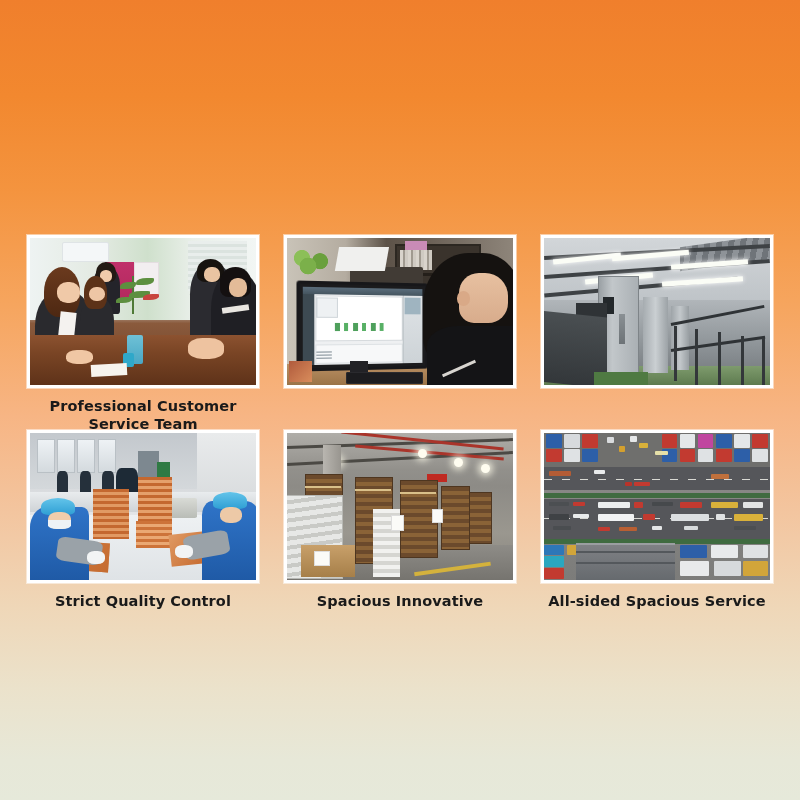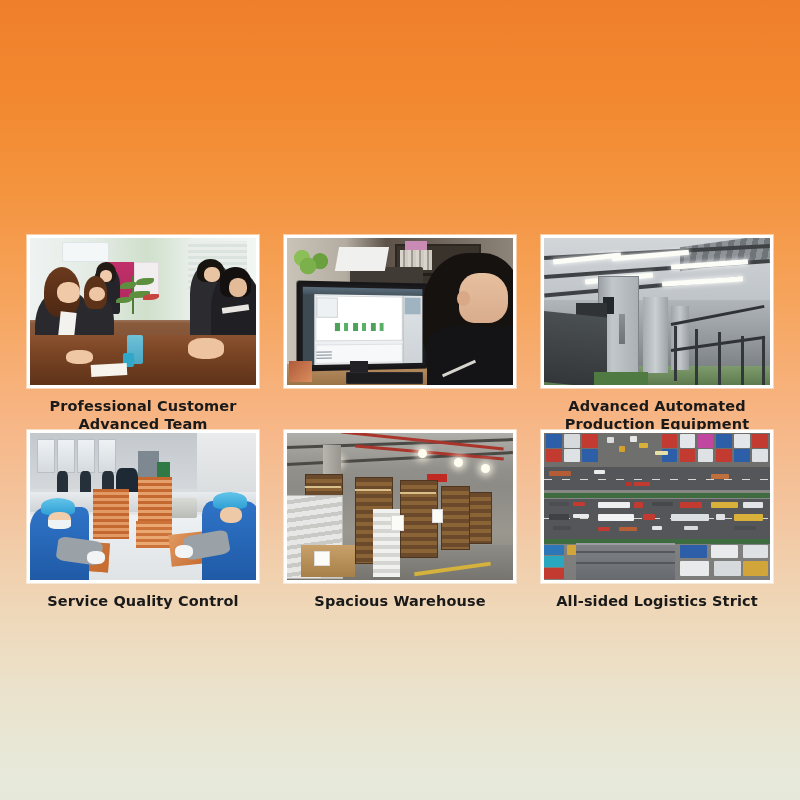--- a/index.html
+++ b/index.html
@@ -488,21 +488,21 @@
           <div class="table-edge"></div>
           <div class="table"></div>
           <div class="vase"></div>
           <div class="vase2"></div>
           <div class="paper"></div>
           <div class="hands"></div>
           <div class="hands2"></div>
         </div>
       </div>
       <div class="caption">Professional Customer
-Advanced Team</div>
+Service Team</div>
     </div>
 
     <div class="card">
       <div class="photo-frame">
         <div class="photo p2">
           <div class="bg-wall"></div>
           <div class="plant"></div>
           <div class="shelf"></div>
           <div class="shelf-line"></div>
           <div class="books"></div>
@@ -561,22 +561,20 @@
             <div class="rail-top"></div>
             <div class="rail-mid"></div>
             <div class="rail-post" style="left:4%;top:4%"></div>
             <div class="rail-post" style="left:26%;top:10%"></div>
             <div class="rail-post" style="left:50%;top:16%"></div>
             <div class="rail-post" style="left:74%;top:22%"></div>
             <div class="rail-post" style="left:96%;top:26%"></div>
           </div>
         </div>
       </div>
-      <div class="caption">Advanced Automated
-Production Equipment</div>
     </div>
   </div>
 
   <div class="grid-row2">
 
     <div class="card">
       <div class="photo-frame">
         <div class="photo p4">
           <div class="bgwall"></div>
           <div class="wallR"></div>
@@ -604,21 +602,21 @@
             <div class="maskL"></div>
           <div class="armL"></div>
             <div class="gloveL"></div>
           <div class="wR"></div>
           <div class="capR"></div>
             <div class="faceR"></div>
           <div class="armR"></div>
             <div class="gloveR"></div>
         </div>
       </div>
-      <div class="caption">Service Quality Control</div>
+      <div class="caption">Strict Quality Control</div>
     </div>
 
     <div class="card">
       <div class="photo-frame">
         <div class="photo p5">
           <div class="ceil"></div>
           <div class="beam5" style="left:0;top:6%;width:100%;transform:rotate(-2deg)"></div>
           <div class="beam5" style="left:0;top:16%;width:100%;transform:rotate(-3deg)"></div>
           <div class="pipe" style="left:24%;top:4%;width:72%;transform:rotate(6deg)"></div>
           <div class="pipe" style="left:30%;top:12%;width:66%;transform:rotate(5deg)"></div>
@@ -639,21 +637,21 @@
           <div class="strap" style="left:50%;top:40%;width:16%"></div>
           <div class="white1"></div>
           <div class="white2"></div>
           <div class="tan"></div>
           <div class="tag" style="left:46%;top:56%;width:5%;height:9%"></div>
           <div class="tag" style="left:64%;top:52%;width:4%;height:8%"></div>
           <div class="tag" style="left:12%;top:80%;width:6%;height:9%"></div>
           <div class="yellowline"></div>
         </div>
       </div>
-      <div class="caption">Spacious Warehouse</div>
+      <div class="caption">Spacious Innovative</div>
     </div>
 
     <div class="card">
       <div class="photo-frame">
         <div class="photo p6">
           <div class="band-top"></div>
 
           <div class="ctr" style="left:1%;top:1%;width:7%;height:9%;background:#2d5fa8"></div>
           <div class="ctr" style="left:9%;top:1%;width:7%;height:9%;background:#d7dadd"></div>
           <div class="ctr" style="left:17%;top:1%;width:7%;height:9%;background:#c23a30"></div>
@@ -720,17 +718,17 @@
           <div class="bldline" style="left:14%;top:80%;width:44%"></div>
           <div class="bldline" style="left:14%;top:88%;width:44%"></div>
           <div class="ctr" style="left:60%;top:76%;width:12%;height:9%;background:#2d5fa8"></div>
           <div class="ctr" style="left:74%;top:76%;width:12%;height:9%;background:#e8eaeb"></div>
           <div class="ctr" style="left:88%;top:76%;width:11%;height:9%;background:#dfe2e4"></div>
           <div class="ctr" style="left:60%;top:87%;width:13%;height:10%;background:#e8eaeb"></div>
           <div class="ctr" style="left:75%;top:87%;width:12%;height:10%;background:#d7dadc"></div>
           <div class="ctr" style="left:88%;top:87%;width:11%;height:10%;background:#d2a53a"></div>
         </div>
       </div>
-      <div class="caption">All-sided Logistics Strict</div>
+      <div class="caption">All-sided Spacious Service</div>
     </div>
   </div>
 
 </div>
 
 </body></html>

